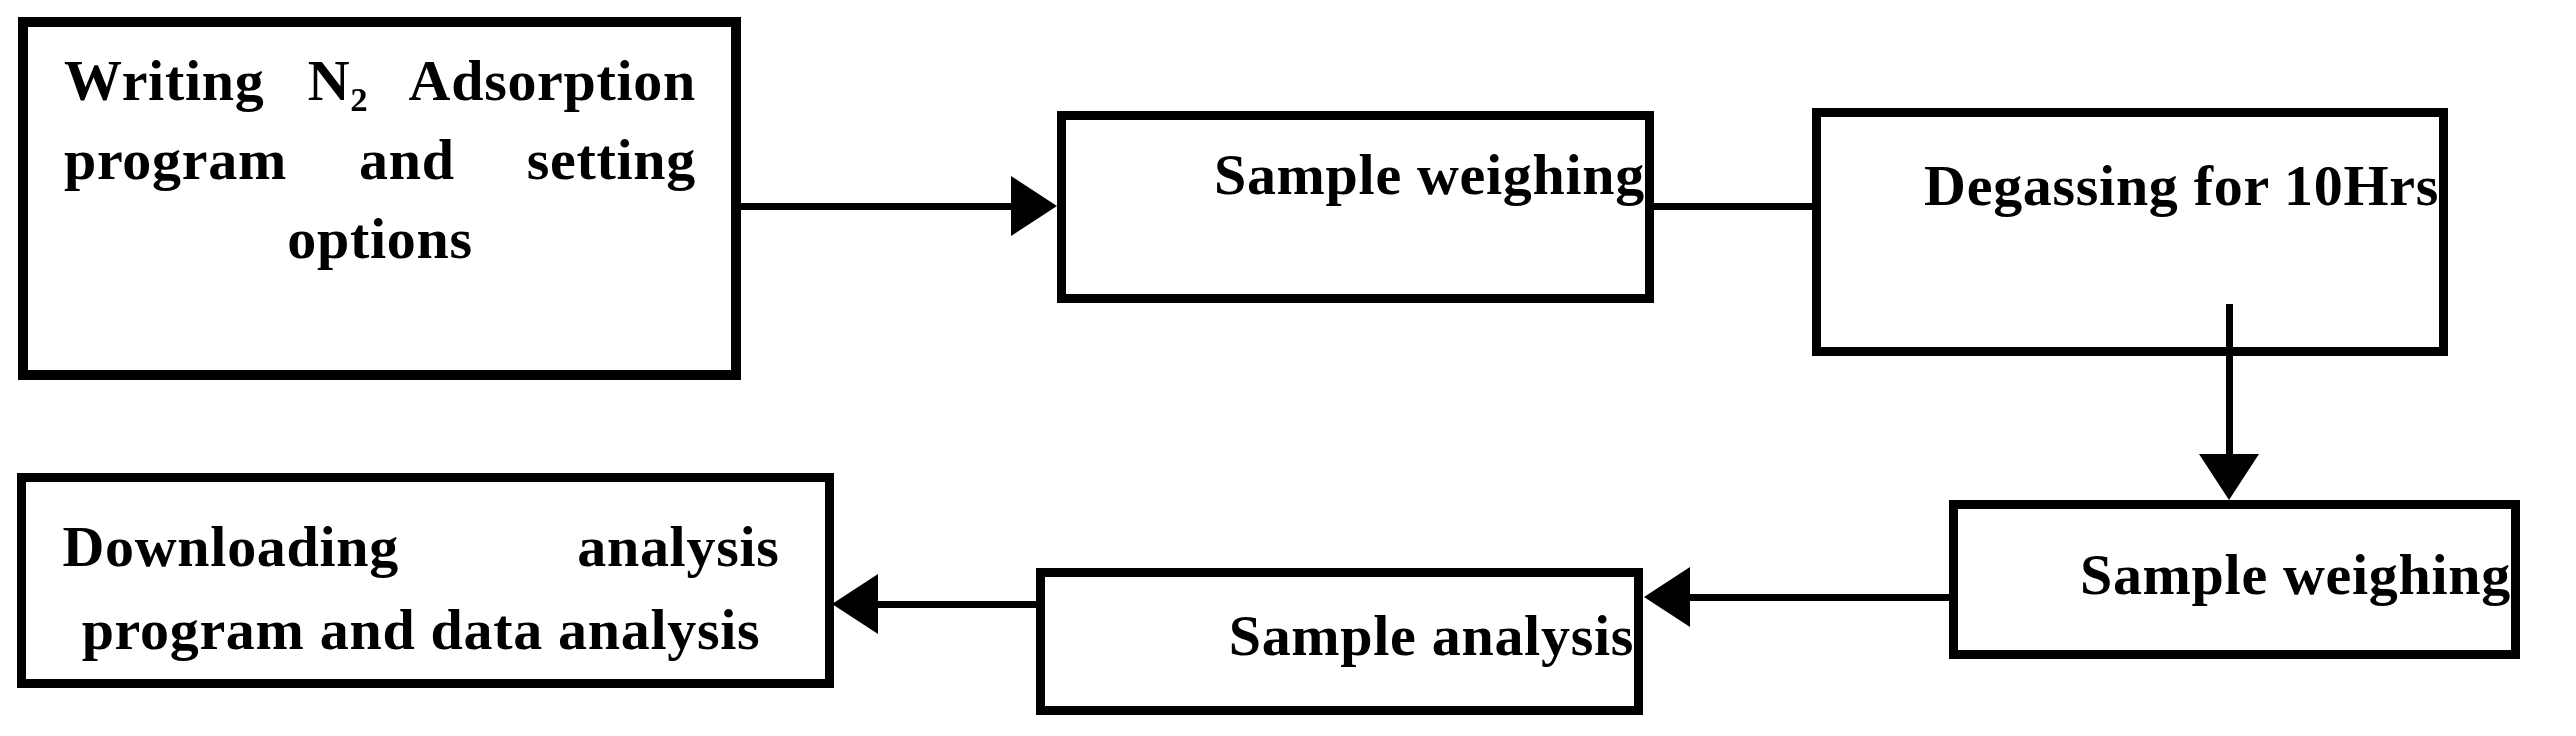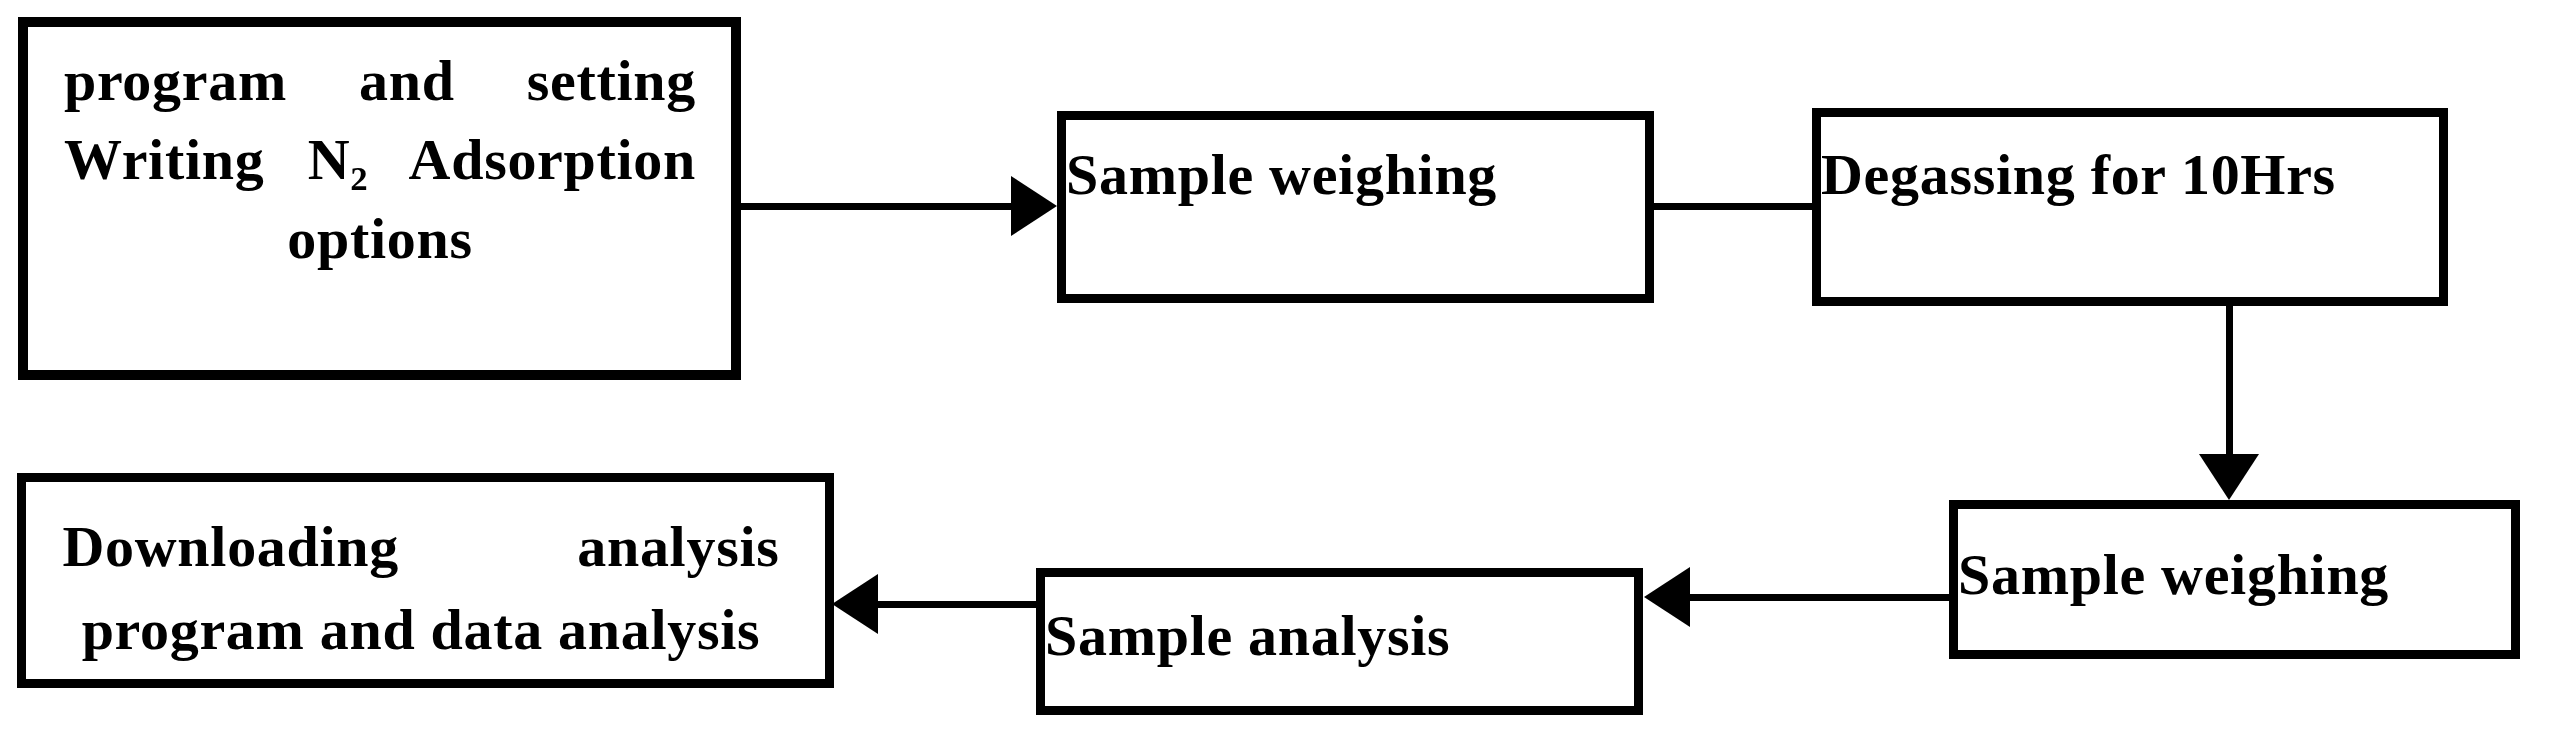--- a/index.html
+++ b/index.html
@@ -19,27 +19,27 @@
   }
   .box {
     position: absolute;
     box-sizing: border-box;
     background: #ffffff;
     border: 9.3px solid #000000;
     font-size: 58px;
     letter-spacing: 0.7px;
     line-height: 72px;
   }
-  .box.center { text-align: left; }
+  .box.center { text-align: right; }
 
   
   #box-write-program   { left: 18px;   top: 16.5px;  width: 723px; height: 363px;
                          border-width: 10px; padding: 14.4px 35px 0 36px; line-height: 79px; }
   #box-sample-weighing-1 { left: 1057px; top: 111px; width: 597px;  height: 192px; padding-top: 18.7px; }
-  #box-degassing       { left: 1812px; top: 108px; width: 636px;  height: 198px; padding-top: 22px; }
+  #box-degassing       { left: 1812px; top: 108px; width: 636px;  height: 248px; padding-top: 33px; }
   #box-sample-weighing-2 { left: 1949px; top: 500px; width: 571px;  height: 159px; padding-top: 30px; }
   #box-sample-analysis { left: 1036px; top: 530px; width: 607px;  height: 147px; padding-top: 23px; margin-top: 38px; }
   #box-downloading     { left: 16.5px;   top: 473px; width: 817px; height: 215px;
                          padding: 23px 45px 0 37px; line-height: 83px; }
 
   
   .jline { text-align: justify; text-align-last: justify; }
   .lline { text-align: center; }
 
   
@@ -77,22 +77,22 @@
   
   #arrow5-line { left: 873px; top: 601px; width: 167px; }
   #arrow5-head { left: 832px; top: 574px; }
 </style>
 </head>
 <body>
 
 <div id="canvas">
 
   <div class="box" id="box-write-program">
+    <div class="jline">Writing N₂ Adsorption</div>
     <div class="jline">program and setting</div>
-    <div class="jline">Writing N₂ Adsorption</div>
     <div class="lline">options</div>
   </div>
 
   <div class="hline" id="arrow1-line"></div>
   <div class="head-right" id="arrow1-head"></div>
 
   <div class="box center" id="box-sample-weighing-1">
     <span>Sample weighing</span>
   </div>
 

